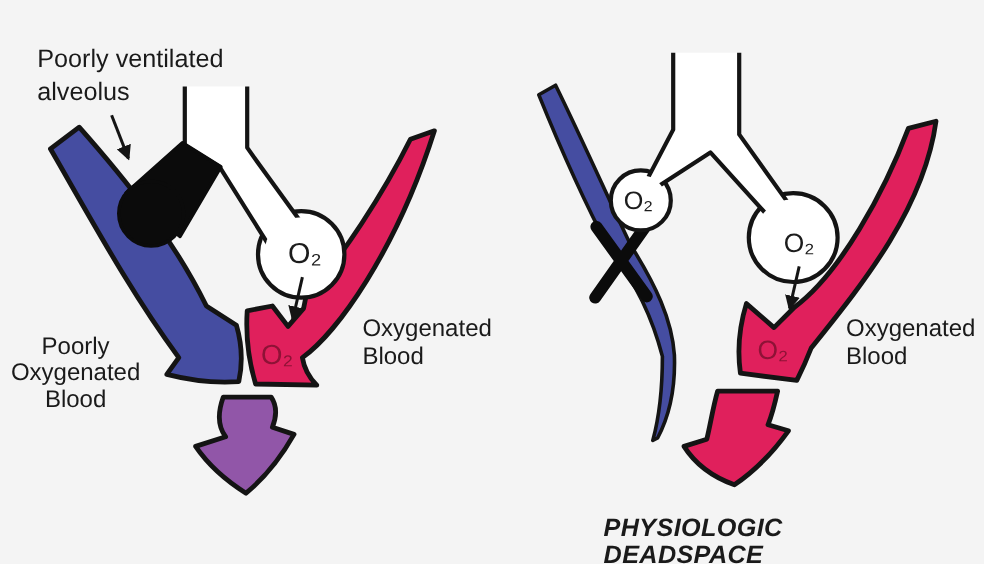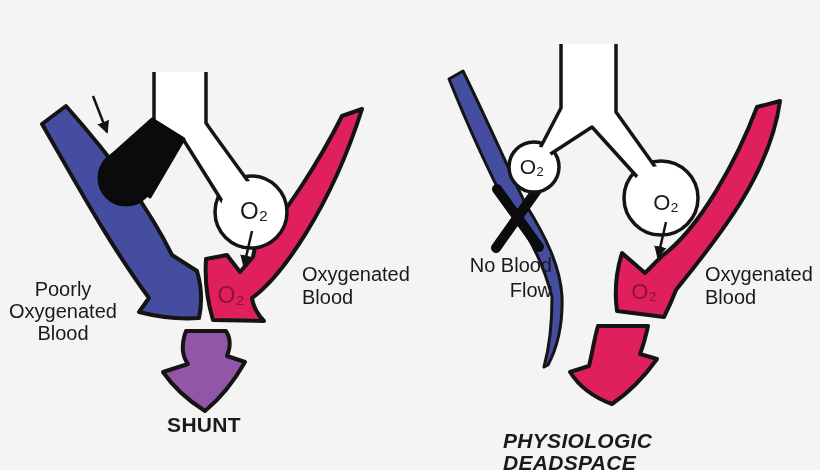--- a/index.html
+++ b/index.html
@@ -110,33 +110,32 @@
 
     <path stroke="#141414" stroke-width="4" stroke-linejoin="round" d="M 598 326
              C 594 340 592 354 589 366
              L 570 372
              Q 584 394 612 404
              Q 637 387 657 359
              L 640 354
              C 644 344 646 335 648 326 Z" fill="#e0205c"></path>
   </svg>
 
+  <div class="lbl" style="left:31px;top:36px;font-size:21px;line-height:27px;">Poorly ventilated
+alveolus</div>
 
   <div class="lbl" style="left:2px;top:278px;width:122px;text-align:center;line-height:22px;">Poorly
 Oxygenated
 Blood</div>
 
   <div class="lbl" style="left:302px;top:263px;">Oxygenated
 Blood</div>
 
 
-  <div class="lbl title" style="left:144px;top:413px;width:120px;text-align:center;">SHUNT</div>
 
-  <div class="lbl" style="left:432px;top:253px;width:120px;text-align:right;line-height:25px;">No Blood
-Flow</div>
 
   <div class="lbl" style="left:705px;top:263px;">Oxygenated
 Blood</div>
 
   <div class="lbl title" style="left:503px;top:430px;width:220px;text-align:left;line-height:22px;font-style:italic;">PHYSIOLOGIC
 DEADSPACE</div>
 
 </div>
 
 </body></html>

